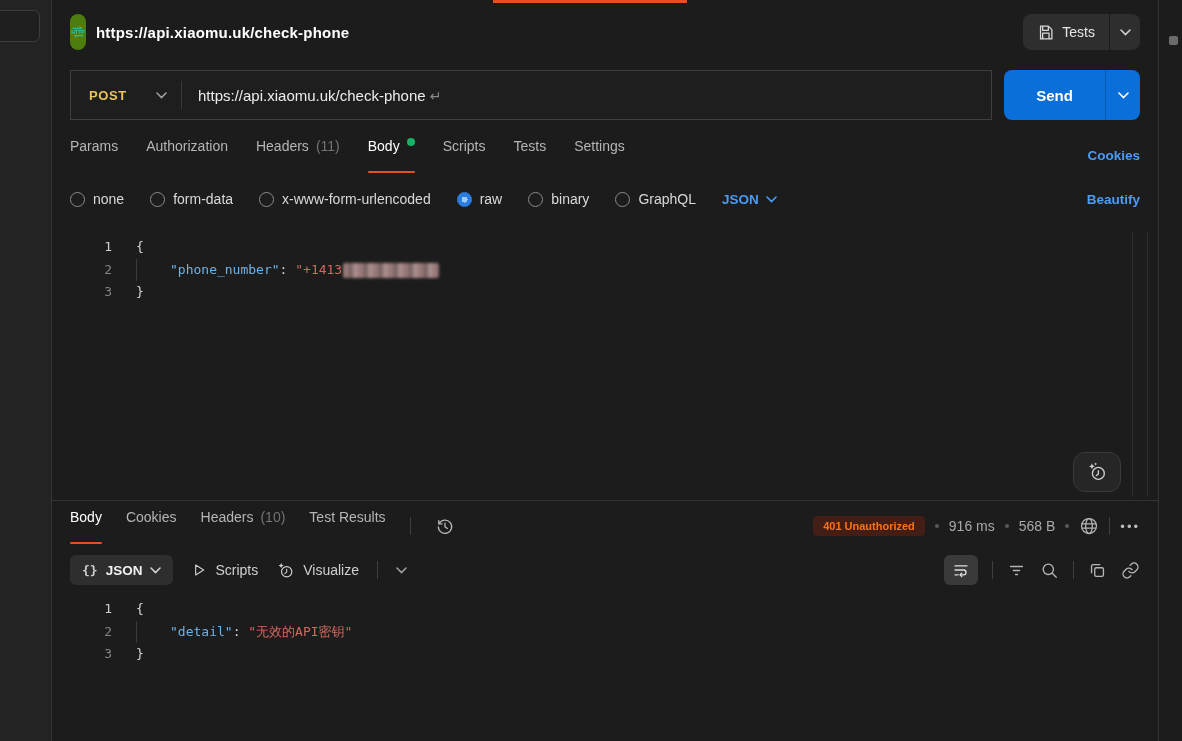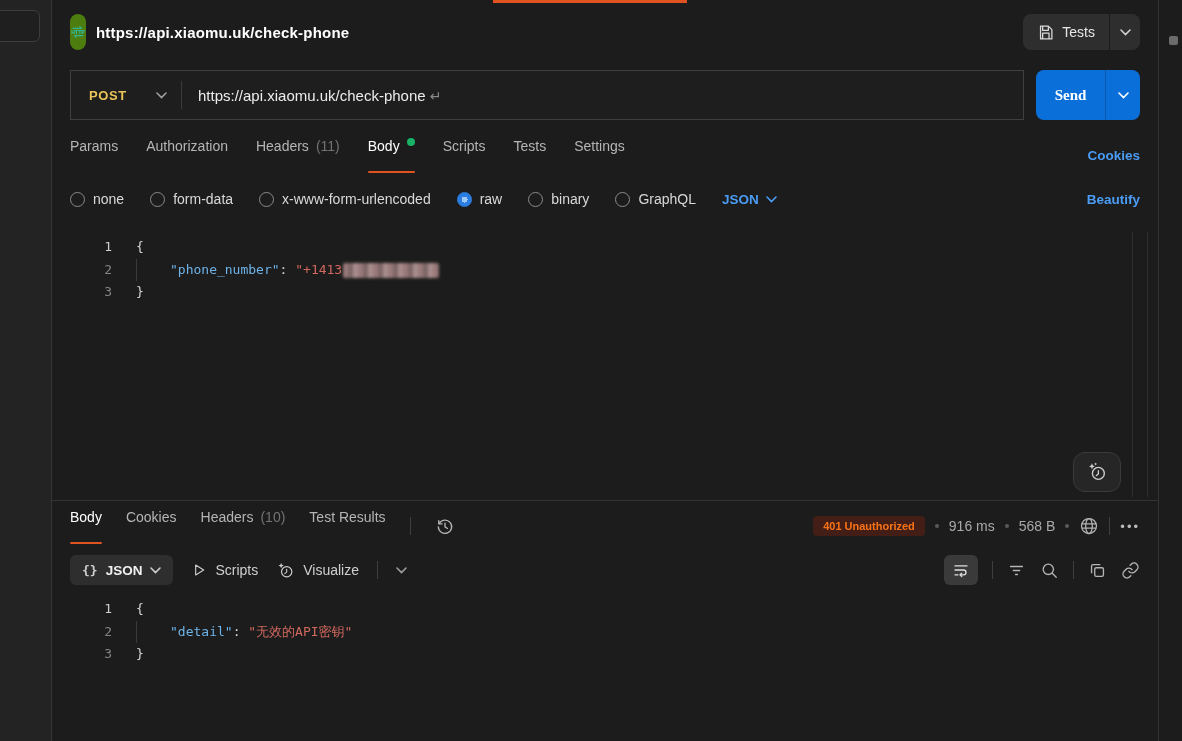--- a/index.html
+++ b/index.html
@@ -26,21 +26,21 @@
   .save-sep { width:1px; background:#1c1c1c; }
   .save-caret { width:30px; display:flex; align-items:center; justify-content:center; cursor:pointer; }
   
   .url-row { top:68px; height:54px; gap:12px; }
   .url-box { flex:1; height:50px; border:1px solid #3f3f3f; border-radius:0; background:#1e1e1e; display:flex; align-items:center; }
   .method { padding:0 0 0 18px; width:110px; font-size:13px; font-weight:700; letter-spacing:.6px; color:#e9c258; display:flex; align-items:center; justify-content:space-between; cursor:pointer; }
   .method .chev { margin-right:14px; }
   .url-divider { width:1px; height:28px; background:#3a3a3a; }
   .url-text { margin-left:16px; font-size:15px; color:#ececec; }
   .return-glyph { color:#8a8a8a; font-size:14px; margin-left:4px; }
-  .send-btn { width:104px; height:50px; background:#0b6fd9; border-radius:8px; display:flex; align-items:stretch; overflow:hidden; flex:0 0 auto;font-family:Liberation Serif, serif; }
+  .send-btn { width:136px; height:50px; background:#0b6fd9; border-radius:8px; display:flex; align-items:stretch; overflow:hidden; flex:0 0 auto; }
   .send-main { flex:1; display:flex; align-items:center; justify-content:center; font-size:15px; font-weight:700; color:#fff; cursor:pointer; }
   .send-sep { width:1px; background:#0a58ac; }
   .send-caret { width:34px; display:flex; align-items:center; justify-content:center; cursor:pointer; }
   
   .tabs-row { top:138px; height:35px; gap:28px; font-size:14px; color:#b5b5b5; }
   .tab { position:relative; height:35px; display:flex; align-items:flex-start; gap:7px; cursor:pointer; white-space:nowrap; }
   .tab .count { color:#737373; }
   .tab.active { color:#fff; }
   .tab.active::after { content:""; position:absolute; left:0; right:0; bottom:0; height:2px; background:#e05320; border-radius:1px; }
   .green-dot { width:8px; height:8px; border-radius:50%; background:#17b266; }

